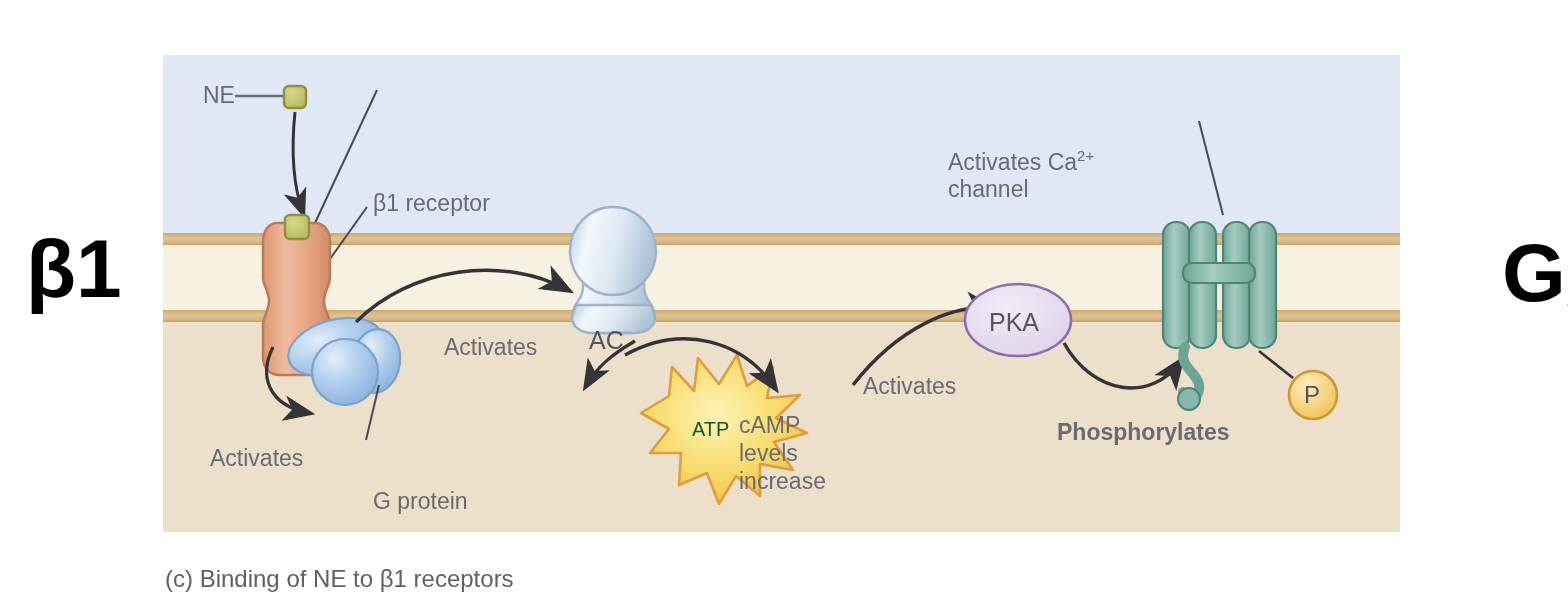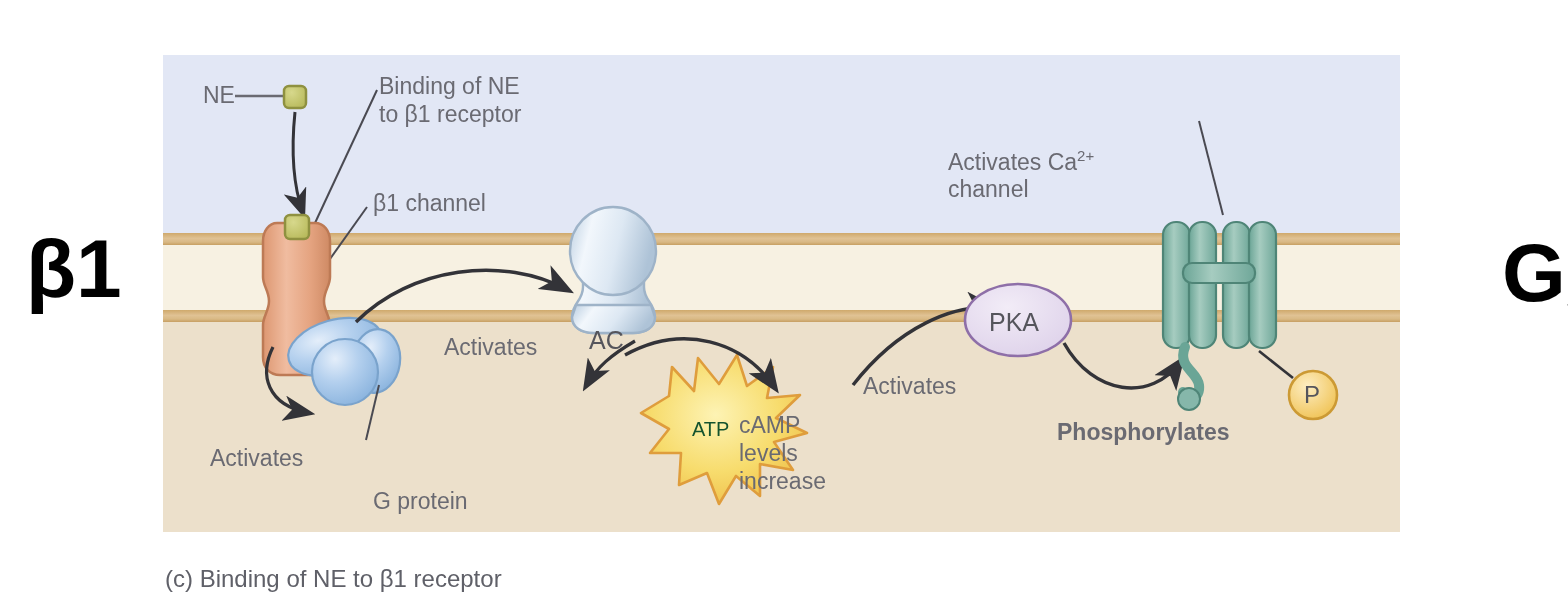--- a/index.html
+++ b/index.html
@@ -254,24 +254,22 @@
       <circle cx="1026" cy="344" r="11" fill="#86b7aa" stroke="#4f8577" stroke-width="2"></circle>
 
       <line x1="1036" y1="66" x2="1060" y2="160" stroke="#4a4a52" stroke-width="2"></line>
 
       <line x1="1096" y1="296" x2="1130" y2="323" stroke="#333338" stroke-width="2.6"></line>
       <circle cx="1150" cy="340" r="24" fill="url(#gradP)" stroke="#cc9a34" stroke-width="2.6"></circle>
     </svg>
 
     <div class="anno" style="left:40px; top:26px;">NE</div>
 
-    <div class="anno" style="left:216px; top:17px;">Binding of NE
-to β1 receptor</div>
-
-    <div class="anno" style="left:210px; top:134px;">β1 channel</div>
+
+    <div class="anno" style="left:210px; top:134px;">β1 receptor</div>
 
     <div class="anno" style="left:47px; top:389px;">Activates</div>
 
     <div class="anno" style="left:210px; top:432px;">G protein</div>
 
     <div class="anno" style="left:281px; top:278px;">Activates</div>
 
     <div class="anno" style="left:426px; top:270px; color:#55555c; font-size:25px;">AC</div>
 
     <div class="anno" style="left:529px; top:362px; color:#14532d; font-size:20px;">ATP</div>
@@ -284,15 +282,15 @@
 
     <div class="anno" style="left:826px; top:252px; color:#55555c; font-size:25px;">PKA</div>
 
     <div class="anno" style="left:785px; top:92px; line-height:1.2;"><span>Activates Ca</span><sup style="font-size:15px;">2+</sup><br><span>channel</span></div>
 
     <div class="anno" style="left:894px; top:363px;font-weight:bold;">Phosphorylates</div>
 
     <div class="anno" style="left:1141px; top:325px; color:#55555c; font-size:24px;">P</div>
   </div>
 
-  <div id="caption">(c) Binding of NE to β1 receptor</div>
+  <div id="caption">(c) Binding of NE to β1 receptors</div>
 
 </div>
 
 </body></html>

